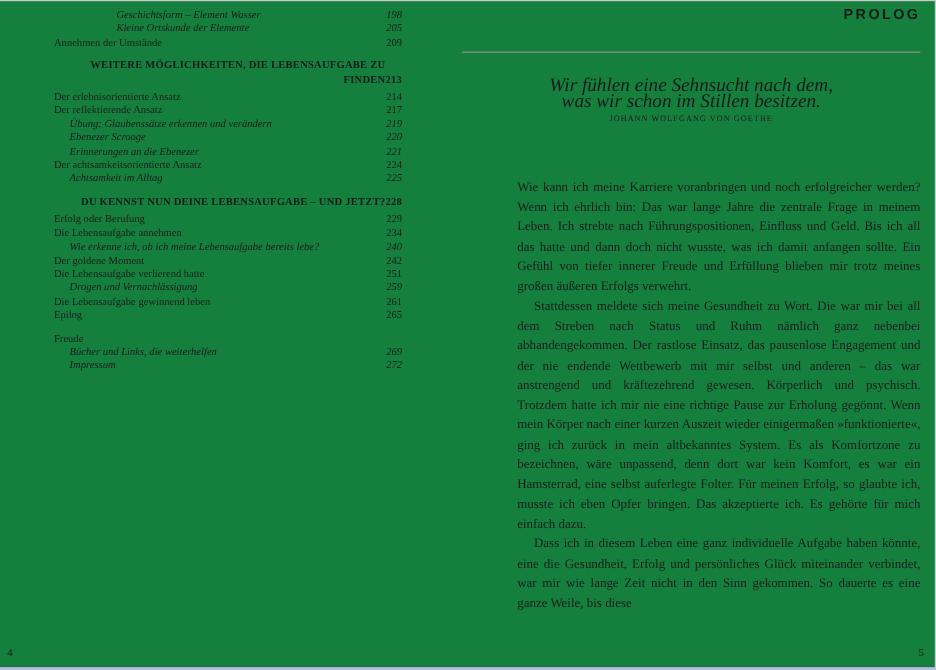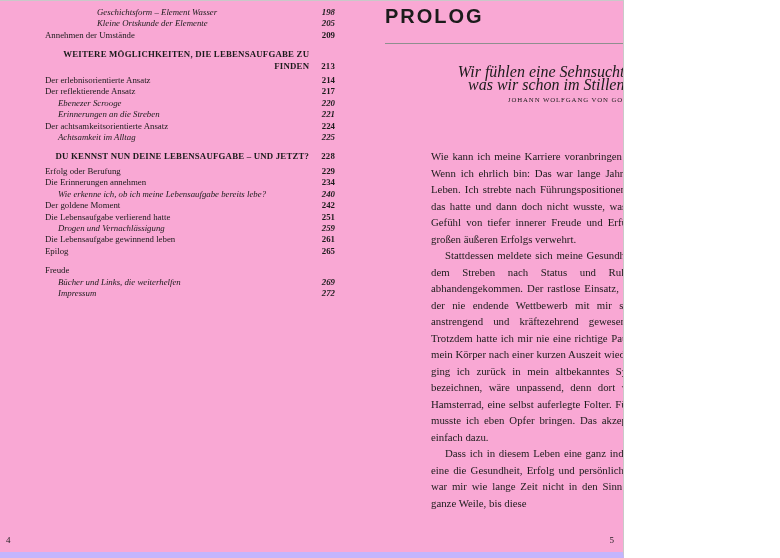--- a/index.html
+++ b/index.html
@@ -1,37 +1,37 @@
 <!DOCTYPE html>
 <html lang="de"><head>
 <meta charset="utf-8">
 <style>
   * { margin:0; padding:0; box-sizing:border-box; }
   html,body { background:#ffffff; }
   .book {
-    position:relative; width:624px; height:558px; background:#f9a8d4;
-    border-top:1px solid #c9c9c9; border-right:1px solid #c9c9c9; border-bottom:6px solid #c4b5fd;
+    position:relative; width:780px; height:558px; background:#15803d;
+    border-top:1px solid #c9c9c9; border-right:1px solid #c9c9c9; border-bottom:2px solid #c4b5fd;
     font-family:"Liberation Serif", serif; color:#1b1b1b; overflow:hidden;
   }
   
   .page-left { position:absolute; left:0; top:0; width:385px; height:100%; }
   .toc { position:absolute; left:45px; top:6px; width:290px; font-size:8.8px; line-height:11.4px; }
   .toc-row { display:flex; align-items:flex-end; }
   .toc-label { flex:1; }
-  .toc-page { margin-left:12px; white-space:nowrap;font-weight:bold; }
+  .toc-page { margin-left:0; white-space:nowrap; }
   .s-italic { font-style:italic; }
   .s-bold { font-weight:bold; margin-bottom:3px; letter-spacing:0.2px;text-align:right; }
   .i-1 .toc-label { padding-left:13px; }
   .i-2 .toc-label { padding-left:52px; }
   .gap { margin-top:8px; }
   
   .page-right { position:absolute; left:385px; top:0; width:382px; height:100%; }
   .title {
-    position:absolute; top:4px; left:0; width:100%; text-align:left;
-    font-family:"Liberation Sans", sans-serif; font-size:20px; font-weight:bold; letter-spacing:2px;
+    position:absolute; top:4px; left:0; width:100%; text-align:right;
+    font-family:"Liberation Sans", sans-serif; font-size:12px; font-weight:bold; letter-spacing:2px;
   }
   .rule { position:absolute; top:42px; left:0; width:100%; border:none; border-top:1px solid #8f8f8f; }
   .epigraph { position:absolute; top:64px; left:0; width:100%; text-align:center; }
   .quote-line { font-style:italic; font-size:16px; line-height:13px; }
   .attribution { margin-top:5px; font-size:6.8px; letter-spacing:0.9px; }
   .body {
     position:absolute; top:147px; left:46px; width:336px;
     text-align:justify; font-size:10.8px; line-height:16.5px;
     hyphens:auto; -webkit-hyphens:auto;
   }
@@ -66,45 +66,49 @@
         </div>
         <div class="toc-row s-roman i-0">
           <span class="toc-label">Der erlebnisorientierte Ansatz</span>
           <span class="toc-page">214</span>
         </div>
         <div class="toc-row s-roman i-0">
           <span class="toc-label">Der reflektierende Ansatz</span>
           <span class="toc-page">217</span>
         </div>
         <div class="toc-row s-italic i-1">
+          <span class="toc-label">Übung: Glaubenssätze erkennen und verändern</span>
+          <span class="toc-page">219</span>
+        </div>
+        <div class="toc-row s-italic i-1">
           <span class="toc-label">Ebenezer Scrooge</span>
           <span class="toc-page">220</span>
         </div>
         <div class="toc-row s-italic i-1">
-          <span class="toc-label">Erinnerungen an die Streben</span>
+          <span class="toc-label">Erinnerungen an die Ebenezer</span>
           <span class="toc-page">221</span>
         </div>
         <div class="toc-row s-roman i-0">
           <span class="toc-label">Der achtsamkeitsorientierte Ansatz</span>
           <span class="toc-page">224</span>
         </div>
         <div class="toc-row s-italic i-1">
           <span class="toc-label">Achtsamkeit im Alltag</span>
           <span class="toc-page">225</span>
         </div>
         <div class="toc-row s-bold i-0 gap">
           <span class="toc-label">DU KENNST NUN DEINE LEBENSAUFGABE – UND JETZT?</span>
           <span class="toc-page">228</span>
         </div>
         <div class="toc-row s-roman i-0">
           <span class="toc-label">Erfolg oder Berufung</span>
           <span class="toc-page">229</span>
         </div>
         <div class="toc-row s-roman i-0">
-          <span class="toc-label">Die Erinnerungen annehmen</span>
+          <span class="toc-label">Die Lebensaufgabe annehmen</span>
           <span class="toc-page">234</span>
         </div>
         <div class="toc-row s-italic i-1">
           <span class="toc-label">Wie erkenne ich, ob ich meine Lebensaufgabe bereits lebe?</span>
           <span class="toc-page">240</span>
         </div>
         <div class="toc-row s-roman i-0">
           <span class="toc-label">Der goldene Moment</span>
           <span class="toc-page">242</span>
         </div>

